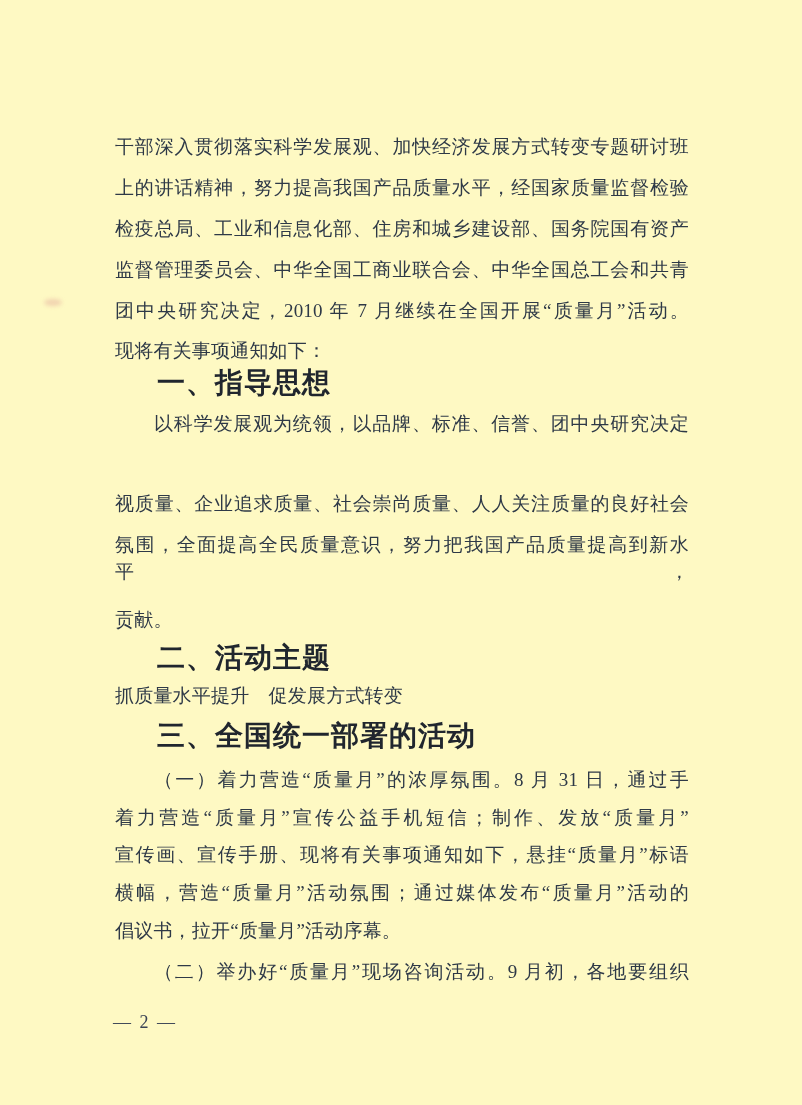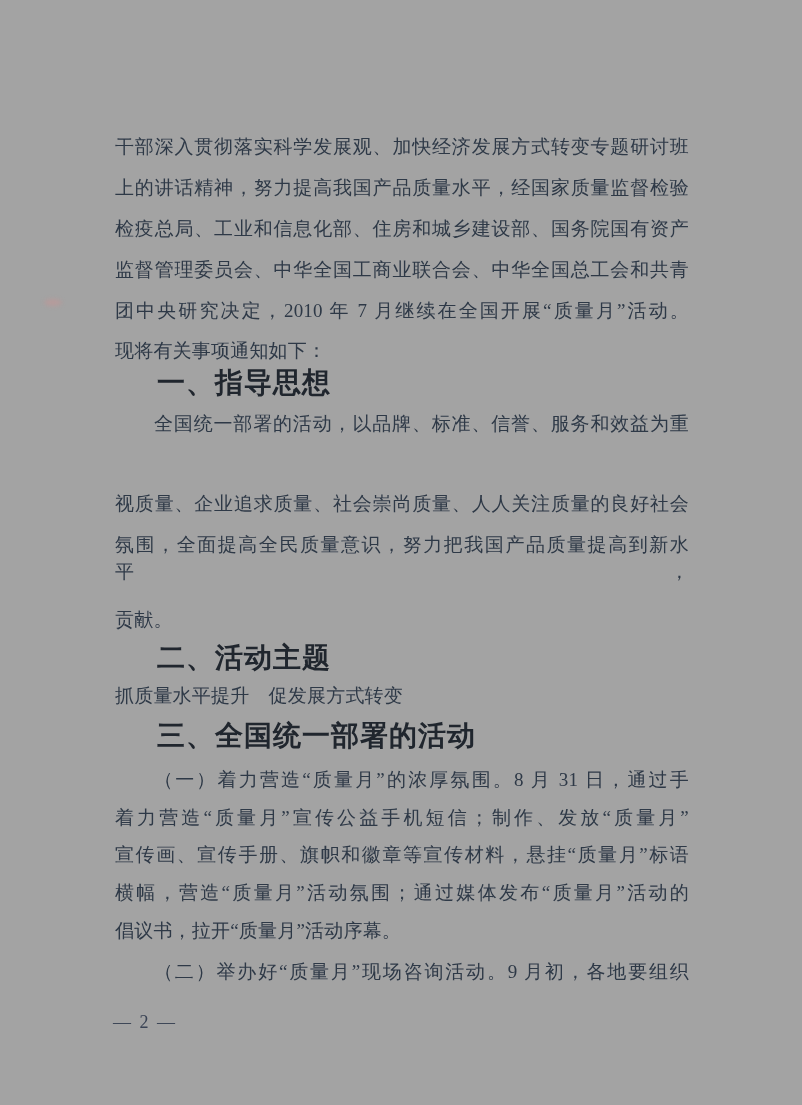--- a/index.html
+++ b/index.html
@@ -4,21 +4,21 @@
 <style>
   html,body{margin:0;padding:0;}
   body{
     background:#e9e9e9;
     font-family:"Liberation Serif","DejaVu Serif",serif;
   }
   .page{
     position:relative;
     width:802px;height:1105px;
     margin:0 auto;
-    background:#a3a3a3;
+    background:#fef9c3;
     overflow:hidden;
   }
   
   .ln{
     position:absolute;
     left:115px;
     width:574px;
     height:27px;
     line-height:27px;
     font-size:19px;
@@ -71,32 +71,32 @@
 <div class="page">
 
   <div class="ln just" style="top:133px">干部深入贯彻落实科学发展观、加快经济发展方式转变专题研讨班</div>
   <div class="ln just" style="top:174px">上的讲话精神，努力提高我国产品质量水平，经国家质量监督检验</div>
   <div class="ln just" style="top:215px">检疫总局、工业和信息化部、住房和城乡建设部、国务院国有资产</div>
   <div class="ln just" style="top:256px">监督管理委员会、中华全国工商业联合会、中华全国总工会和共青</div>
   <div class="ln just" style="top:297px">团中央研究决定，2010 年 7 月继续在全国开展“质量月”活动。</div>
   <div class="ln" style="top:337px">现将有关事项通知如下：</div>
 
   <div class="hd" style="top:369px">一、指导思想</div>
-  <div class="ln just indent" style="top:410px">全国统一部署的活动，以品牌、标准、信誉、服务和效益为重</div>
+  <div class="ln just indent" style="top:410px">以科学发展观为统领，以品牌、标准、信誉、团中央研究决定</div>
   <div class="ln just" style="top:490px">视质量、企业追求质量、社会崇尚质量、人人关注质量的良好社会</div>
   <div class="ln just" style="top:531px">氛围，全面提高全民质量意识，努力把我国产品质量提高到新水平，</div>
   <div class="ln" style="top:606px">贡献。</div>
 
   <div class="hd" style="top:644px">二、活动主题</div>
   <div class="ln" style="top:682px">抓质量水平提升　促发展方式转变</div>
 
   <div class="hd" style="top:722px">三、全国统一部署的活动</div>
   <div class="ln just indent" style="top:766px">（一）着力营造“质量月”的浓厚氛围。8 月 31 日，通过手</div>
   <div class="ln just" style="top:804px">着力营造“质量月”宣传公益手机短信；制作、发放“质量月”</div>
-  <div class="ln just" style="top:841px">宣传画、宣传手册、旗帜和徽章等宣传材料，悬挂“质量月”标语</div>
+  <div class="ln just" style="top:841px">宣传画、宣传手册、现将有关事项通知如下，悬挂“质量月”标语</div>
   <div class="ln just" style="top:879px">横幅，营造“质量月”活动氛围；通过媒体发布“质量月”活动的</div>
   <div class="ln" style="top:917px">倡议书，拉开“质量月”活动序幕。</div>
   <div class="ln just indent" style="top:958px">（二）举办好“质量月”现场咨询活动。9 月初，各地要组织</div>
 
   <div class="footer" style="top:1010px">— 2 —</div>
 
   <div class="smudge"></div>
 
 </div>
 

